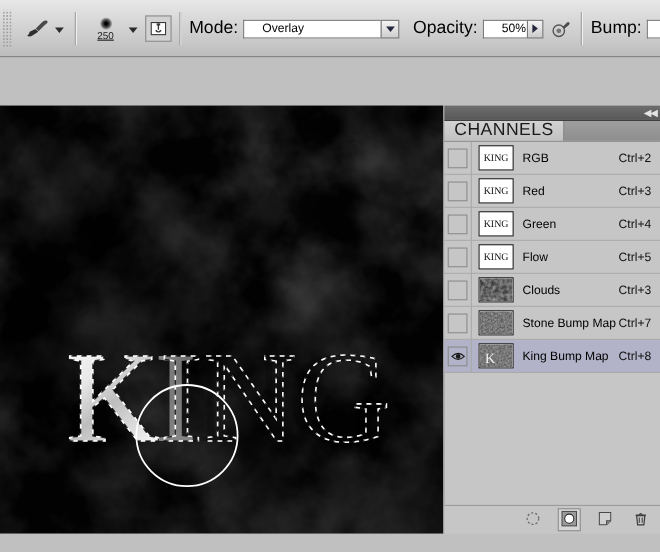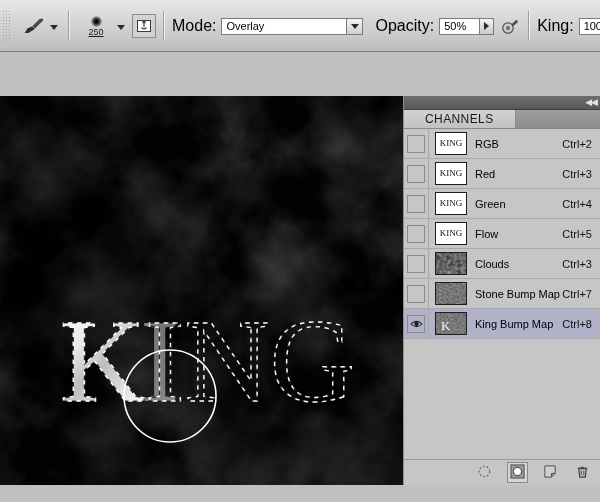--- a/index.html
+++ b/index.html
@@ -45,21 +45,21 @@
   }
   .brush-size-num{font-size:9px;line-height:9px;margin-top:1px;color:#1a1a1a;text-decoration:underline;}
   .panel-toggle-btn{
     width:22px;height:22px;margin-left:7px;
     border:1px solid #8a8a8a;background:#d2d2d2;
     display:flex;align-items:center;justify-content:center;
   }
   .lbl{font-size:16px;color:#000;margin-right:5px;white-space:nowrap;}
   .txtfield{
     height:17px;border:1px solid #7b7b7b;border-right:none;background:#fff;
-    display:flex;align-items:center;padding:0 4px;font-size:11px;box-sizing:border-box;
+    display:flex;align-items:center;padding:0 16px;font-size:11px;box-sizing:border-box;
   }
   .combo{display:flex;align-items:stretch;}
   .combo-input{width:125px;}
   .combo-btn{
     width:17px;height:17px;border:1px solid #7b7b7b;
     background:linear-gradient(to bottom,#f4f4f4,#cfcfcf);
     display:flex;align-items:center;justify-content:center;box-sizing:border-box;
   }
   .chev{width:0;height:0;border-left:4px solid transparent;border-right:4px solid transparent;border-top:5px solid #23283c;}
   .num-input{width:40px;justify-content:flex-start;}
@@ -90,23 +90,23 @@
     border-bottom:1px solid #3f3f3f;box-sizing:border-box;
   }
   .collapse-arrows{color:#e4e4e4;font-size:9px;line-height:9px;margin-right:3px;letter-spacing:-1px;}
   .panel-tabstrip{
     height:19px;width:100%;
     background:linear-gradient(to bottom,#9e9e9e,#8e8e8e);
     display:flex;align-items:flex-end;box-sizing:border-box;
     border-bottom:1px solid #8a8a8a;
   }
   .panel-tab{
-    height:18px;padding:0 21px;display:flex;align-items:center;
+    height:18px;padding:0 9px;display:flex;align-items:center;
     background:linear-gradient(to bottom,#d2d2d2,#c2c2c2);
-    font-size:12px;letter-spacing:.4px;color:#1a1a1a;
+    font-size:16px;letter-spacing:.4px;color:#1a1a1a;
     border-right:1px solid #8d8d8d;box-sizing:border-box;
   }
   .channel-list{width:100%;}
   .ch-row{
     height:30px;display:flex;align-items:center;
     border-bottom:1px solid #a9a9a9;background:#c6c6c6;box-sizing:border-box;
   }
   .ch-row.selected{background:#b2b2c8;}
   .eye-cell{
     width:25px;height:30px;display:flex;align-items:center;justify-content:center;
@@ -195,21 +195,21 @@
       <div class="icon-btn">
         <svg width="18" height="18" viewBox="0 0 18 18">
           <circle cx="7" cy="11" r="5.2" fill="none" stroke="#555" stroke-width="1.3"></circle>
           <circle cx="7" cy="11" r="2.2" fill="#777"></circle>
           <path d="M10.5 7.5 L14.5 3.5 q1.2-1.2 2 0 .8 1.2-.4 2.2 L12 9.2 Z" fill="#4a4a4a"></path>
         </svg>
       </div>
 
       <div class="sep"></div>
 
-      <span class="lbl">King:</span>
+      <span class="lbl">Bump:</span>
       <div class="combo">
         <div class="txtfield num-input">100%</div>
         <div class="spin-btn">
           <span class="tri-right"></span>
         </div>
       </div>
       <div class="icon-btn">
         <svg width="18" height="18" viewBox="0 0 18 18">
           <circle cx="6.5" cy="11" r="4.6" fill="none" stroke="#6a6a6a" stroke-width="1.3"></circle>
           <path d="M9.5 8 L14.6 3 q1.1-1.1 1.9 0 .8 1.1-.3 2.1 L11 10.3 Z" fill="#585858"></path>

